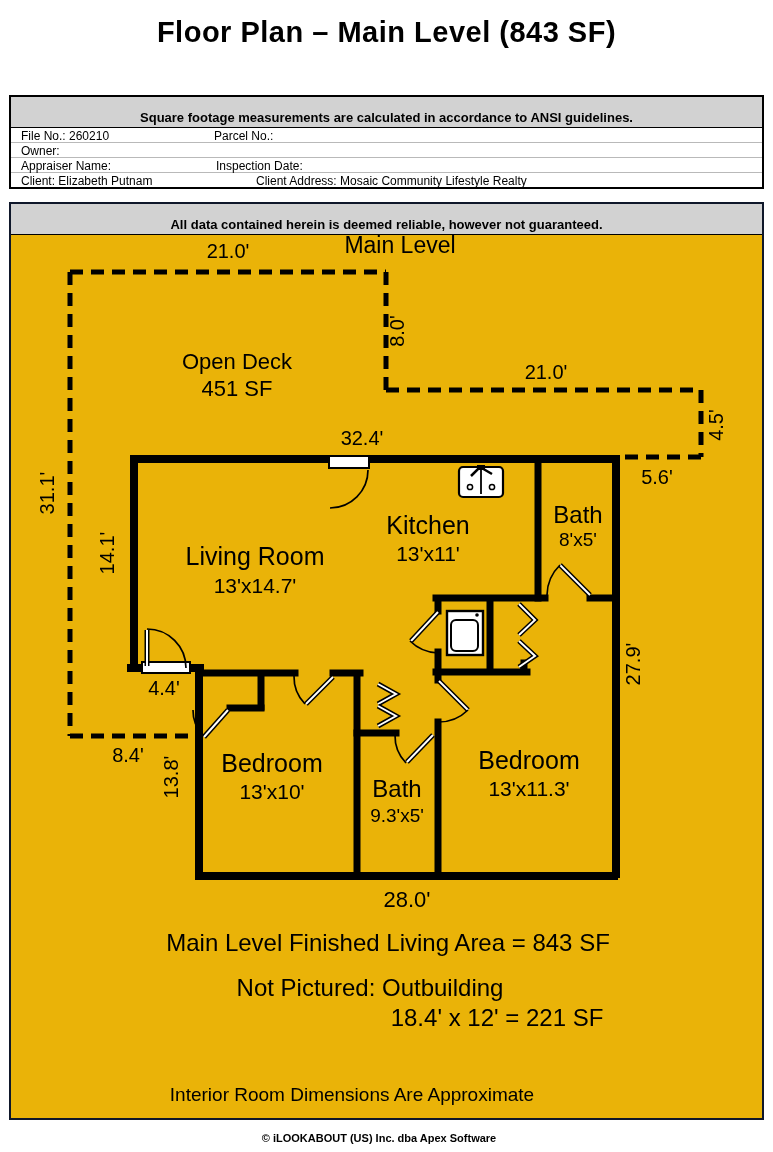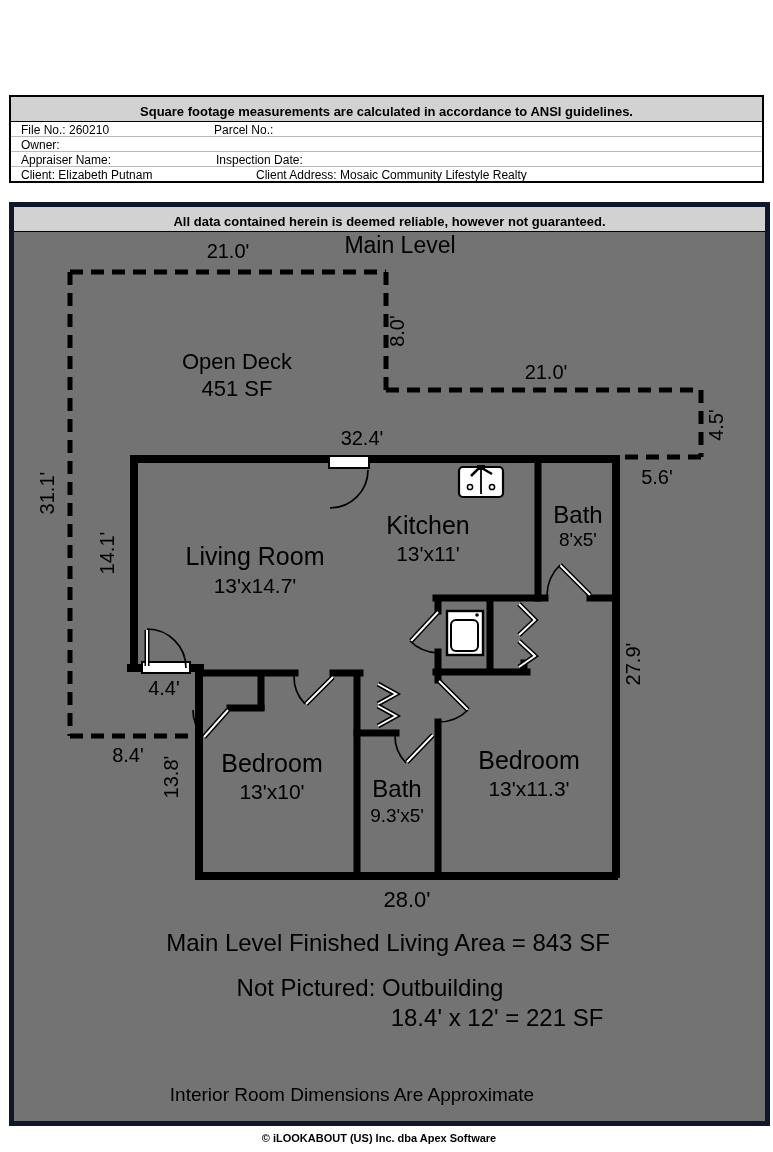--- a/index.html
+++ b/index.html
@@ -14,31 +14,31 @@
   .subtitle {
     position:absolute; top:62px; left:0; width:773px; text-align:center;
     font-size:19px; font-weight:bold;
   }
   .info-box {
     position:absolute; left:9px; top:95px; width:751px; border:2px solid #000;
     background:#fff;
   }
   .banner {
     background:#d2d2d2; text-align:center; font-size:13px; font-weight:bold;
-    padding:7px 0 2px 0; border-bottom:1px solid #000;
+    padding:13px 0 2px 0; border-bottom:1px solid #000;
   }
   .info-row {
     position:relative; height:14px; border-bottom:1px solid #b9b9b9;
     font-size:12px; font-weight:normal; white-space:nowrap;
   }
   .info-row:last-child { border-bottom:none; }
   .info-row span { position:absolute; top:0.5px; }
   .plan-box {
     position:absolute; left:9px; top:202px; width:751px; height:914px;
-    border:5px solid #0f172a; background:#737373;
+    border:2px solid #0f172a; background:#eab308;
   }
   .plan-box .banner { border-bottom:1px solid #000; }
   .footer {
     position:absolute; top:1132px; left:0; width:758px; text-align:center;
     font-size:11px; font-weight:bold;
   }
   svg.plan { position:absolute; left:0; top:0; }
   svg text { font-family:"Liberation Sans", sans-serif; fill:#000; }
   .wall-ext { stroke:#000; stroke-width:8; stroke-linecap:square; fill:none; }
   .wall-int { stroke:#000; stroke-width:7; stroke-linecap:square; fill:none; }
@@ -46,20 +46,21 @@
   .arc { stroke:#000; stroke-width:1.7; fill:none; }
   .leaf-b { stroke:#000; stroke-width:5; fill:none; }
   .leaf-w { stroke:#fff; stroke-width:2; fill:none; }
   .fix { stroke:#000; fill:#fff; }
 </style>
 </head>
 <body>
 
 <div id="doc">
 
+  <div class="title">Floor Plan – Main Level (843 SF)</div>
 
   <div class="info-box">
     <div class="banner">Square footage measurements are calculated in accordance to ANSI guidelines.</div>
     <div class="info-row">
       <span style="left:10px">File No.: 260210</span>
       <span style="left:203px">Parcel No.:</span>
     </div>
     <div class="info-row">
       <span style="left:10px">Owner:</span>
     </div>

